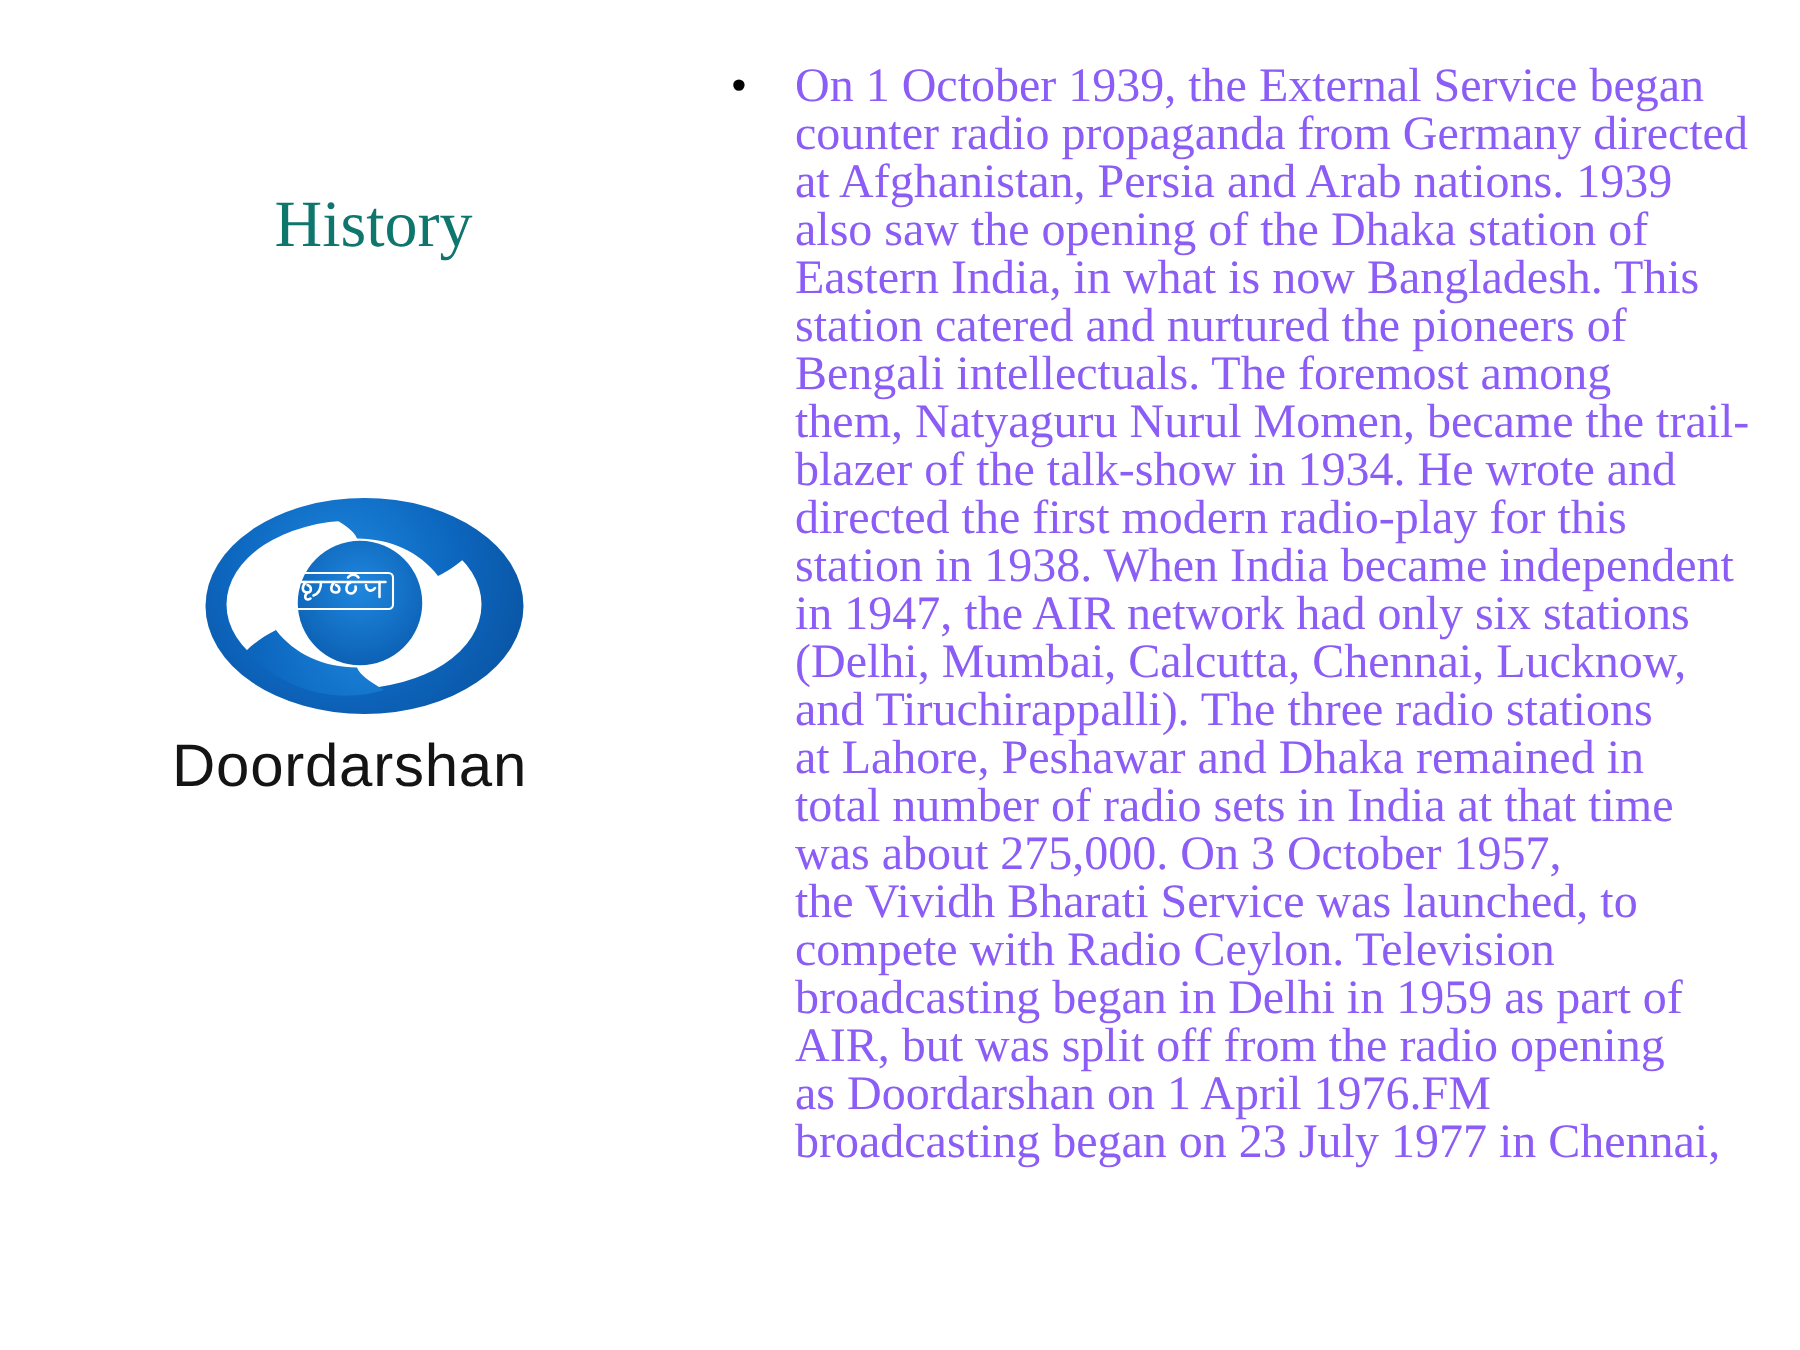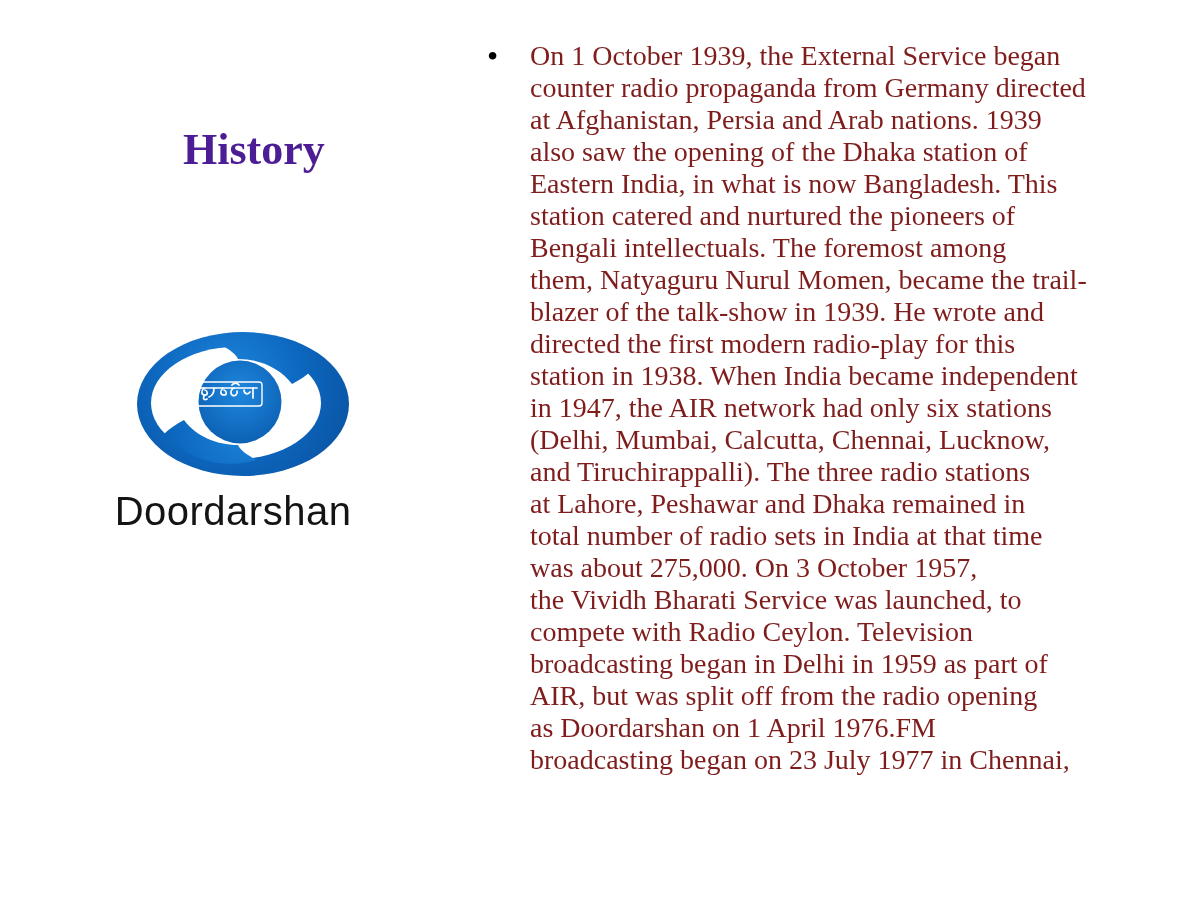--- a/index.html
+++ b/index.html
@@ -15,22 +15,22 @@
     overflow: hidden;
     font-family: "Liberation Serif", serif;
     color: #000000;
   }
   .slide-title {
     position: absolute;
     left: 183px;
     top: 128px;
     font-size: 44px;
     line-height: 1;
-    font-weight: bold;
-    color: #4c1d95;
+    font-weight: normal;
+    color: #0f766e;
     white-space: nowrap;
   }
   .logo-svg {
     position: absolute;
     left: 136px;
     top: 332px;
     width: 214px;
     height: 146px;
   }
   .logo-caption {
@@ -51,23 +51,23 @@
     left: 487px;
     top: 40px;
     font-size: 32px;
     line-height: 32px;
     color: #000000;
   }
   .bullet-lines {
     position: absolute;
     left: 530px;
     top: 40px;
-    font-size: 28px;
+    font-size: 32px;
     line-height: 32px;
-    color: #7f1d1d;
+    color: #8b5cf6;
   }
   .bullet-lines .ln {
     height: 32px;
     white-space: nowrap;
   }
   .bullet-lines .it {
   }
 </style>
 </head>
 <body>
@@ -118,21 +118,21 @@
     <span class="bullet-marker">•</span>
     <div class="bullet-lines">
         <div class="ln"><span>On 1 October 1939, the External Service began</span></div>
         <div class="ln"><span>counter radio propaganda from Germany directed</span></div>
         <div class="ln"><span>at Afghanistan, Persia and Arab nations. 1939</span></div>
         <div class="ln"><span>also saw the opening of the Dhaka station of</span></div>
         <div class="ln"><span>Eastern India, in what is now Bangladesh. This</span></div>
         <div class="ln"><span>station catered and nurtured the pioneers of</span></div>
         <div class="ln"><span>Bengali intellectuals. The foremost among</span></div>
         <div class="ln"><span>them, Natyaguru Nurul Momen, became the trail-</span></div>
-        <div class="ln"><span>blazer of the talk-show in 1939. He wrote and</span></div>
+        <div class="ln"><span>blazer of the talk-show in 1934. He wrote and</span></div>
         <div class="ln"><span>directed the first modern radio-play for this</span></div>
         <div class="ln"><span>station in 1938. When India became independent</span></div>
         <div class="ln"><span>in 1947, the AIR network had only six stations</span></div>
         <div class="ln"><span>(Delhi, Mumbai, Calcutta, Chennai, Lucknow,</span></div>
         <div class="ln"><span>and Tiruchirappalli). The three radio stations</span></div>
         <div class="ln"><span>at Lahore, Peshawar and Dhaka remained in</span></div>
         <div class="ln"><span>total number of radio sets in India at that time</span></div>
         <div class="ln"><span>was about 275,000. On 3 October 1957,</span></div>
         <div class="ln"><span>the </span><span class="it">Vividh Bharati</span><span> Service was launched, to</span></div>
         <div class="ln"><span>compete with Radio Ceylon. Television</span></div>

